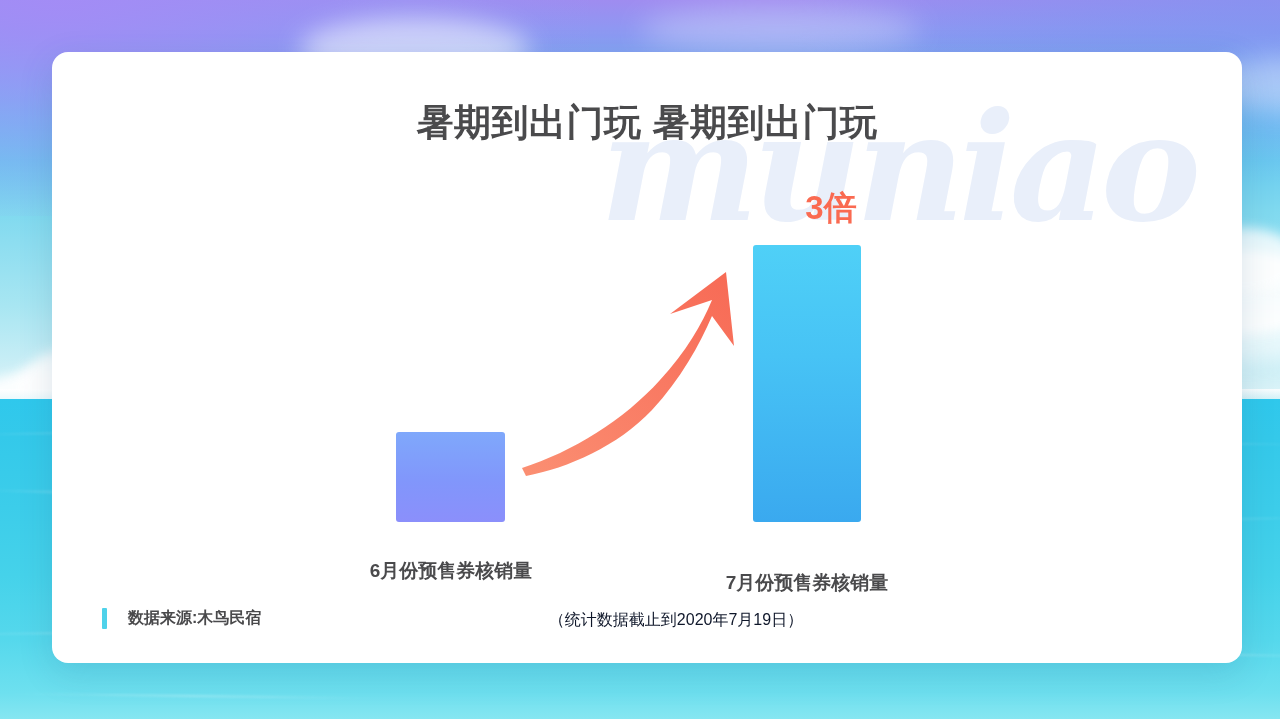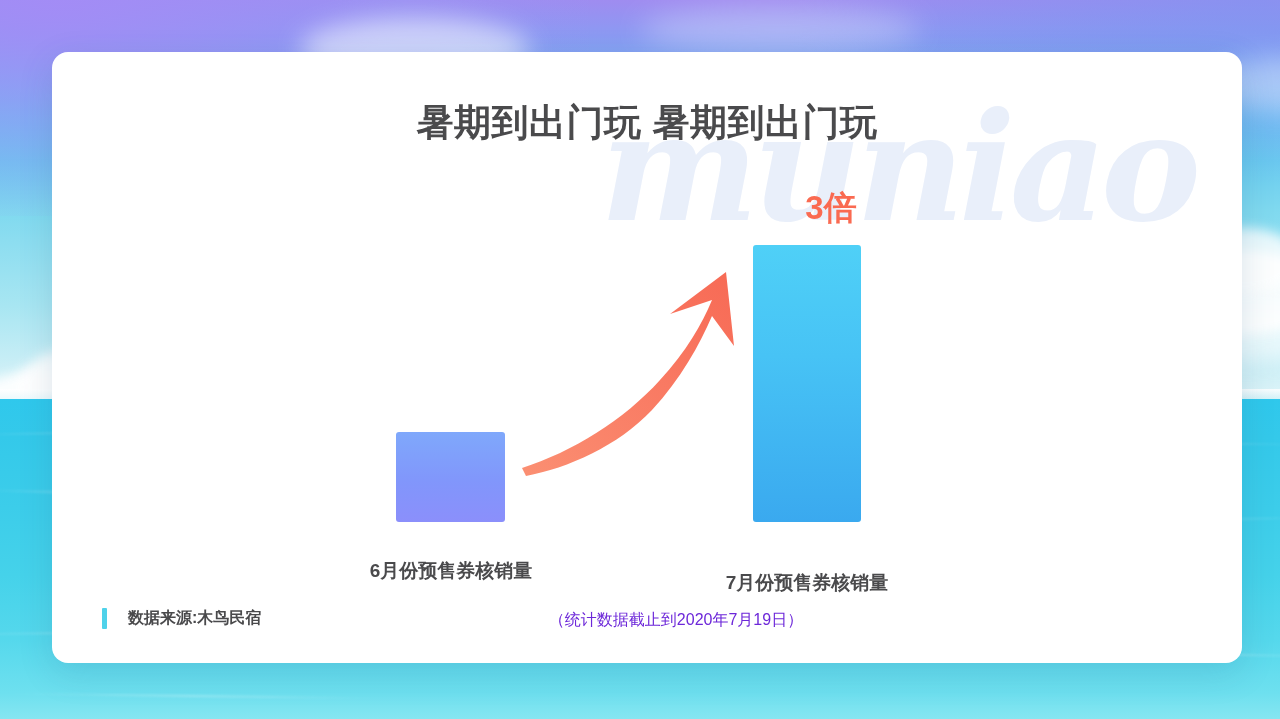--- a/index.html
+++ b/index.html
@@ -133,21 +133,21 @@
   
   .source {
     position:absolute; left:16px; top:556px;
     display:flex; align-items:center; gap:21px;margin-left:34px;
   }
   .source-bar { width:5px; height:21px; background:#4fd2ea; border-radius:1px; }
   .source-text { font-size:16px; font-weight:bold; color:#4a4a4c; white-space:nowrap; }
 
   .note {
     position:absolute; left:384px; top:558px; width:480px;
-    text-align:center; font-size:16px; color:#6d28d9; white-space:nowrap;
+    text-align:center; font-size:16px; color:#0f172a; white-space:nowrap;
   }
 </style>
 </head>
 <body>
 
 <div id="scene">
   <div class="sky"></div>
   <div class="sky-wash"></div>
   <div class="sky-wash-r"></div>
 

